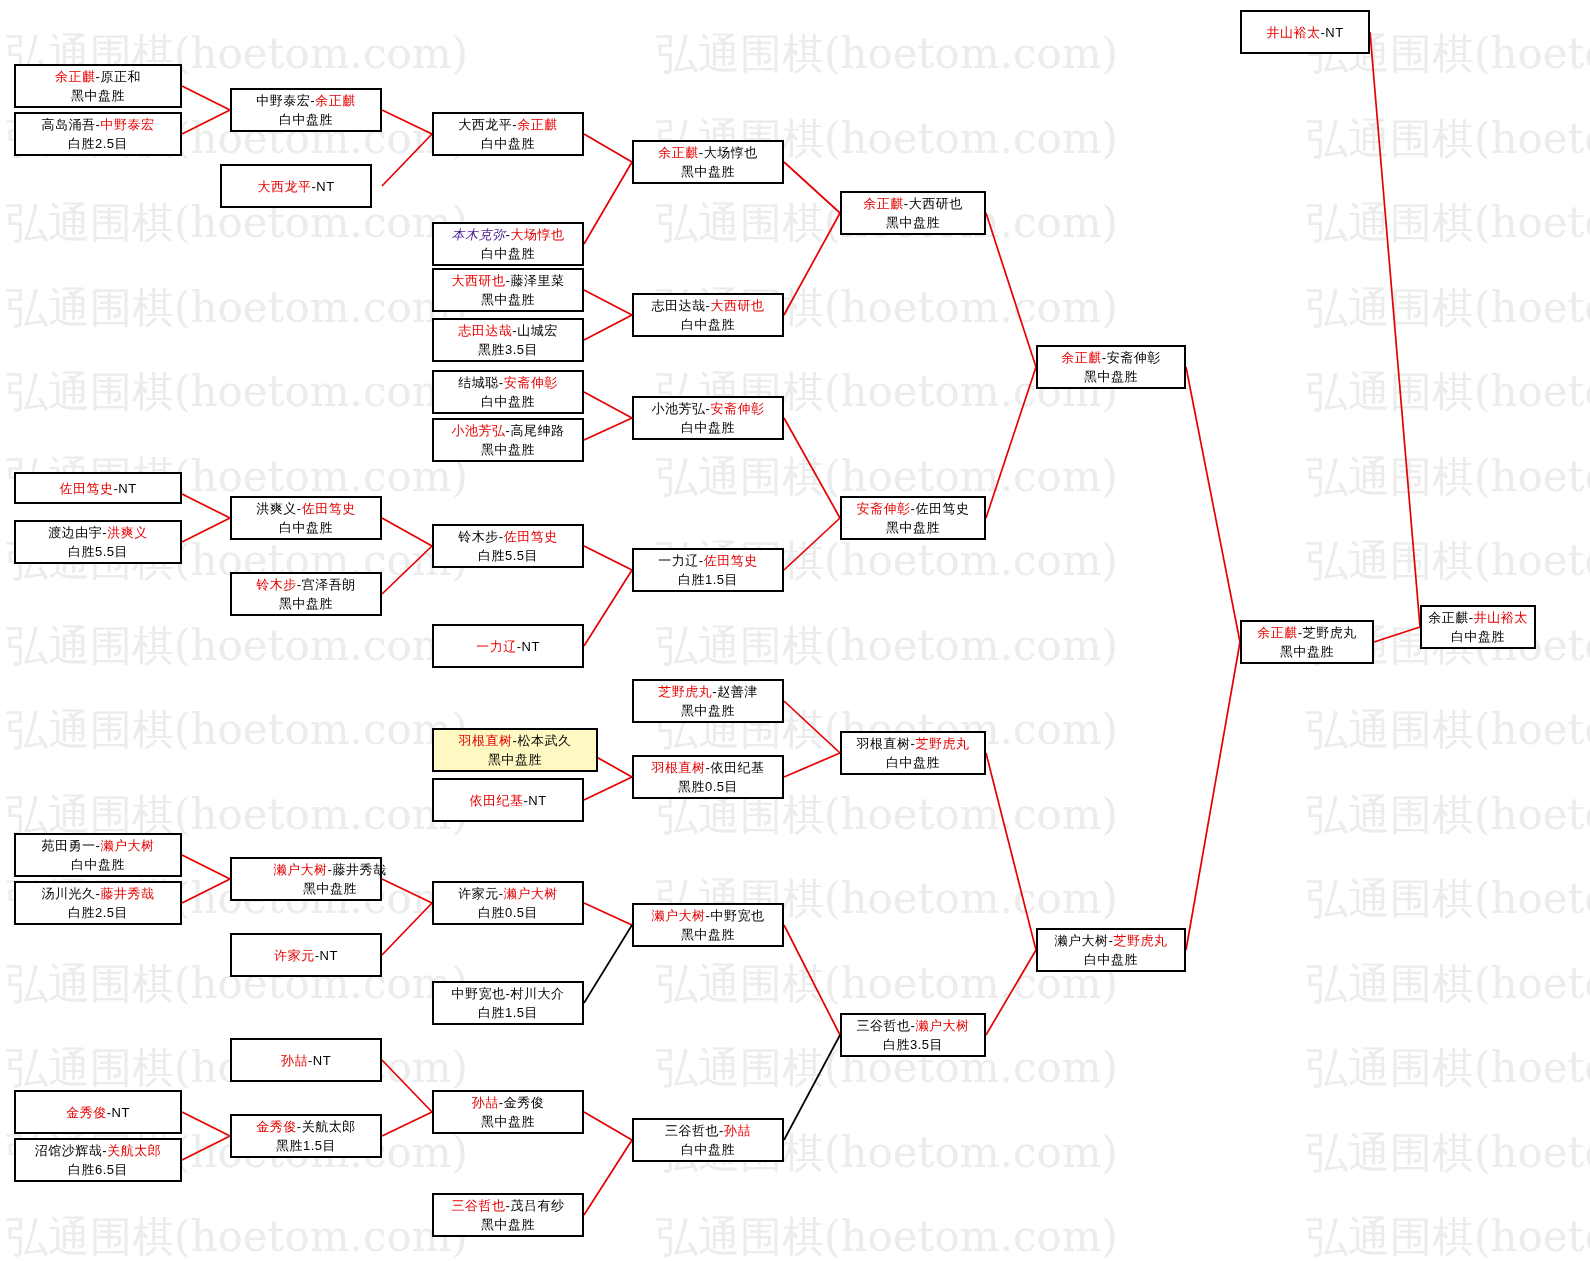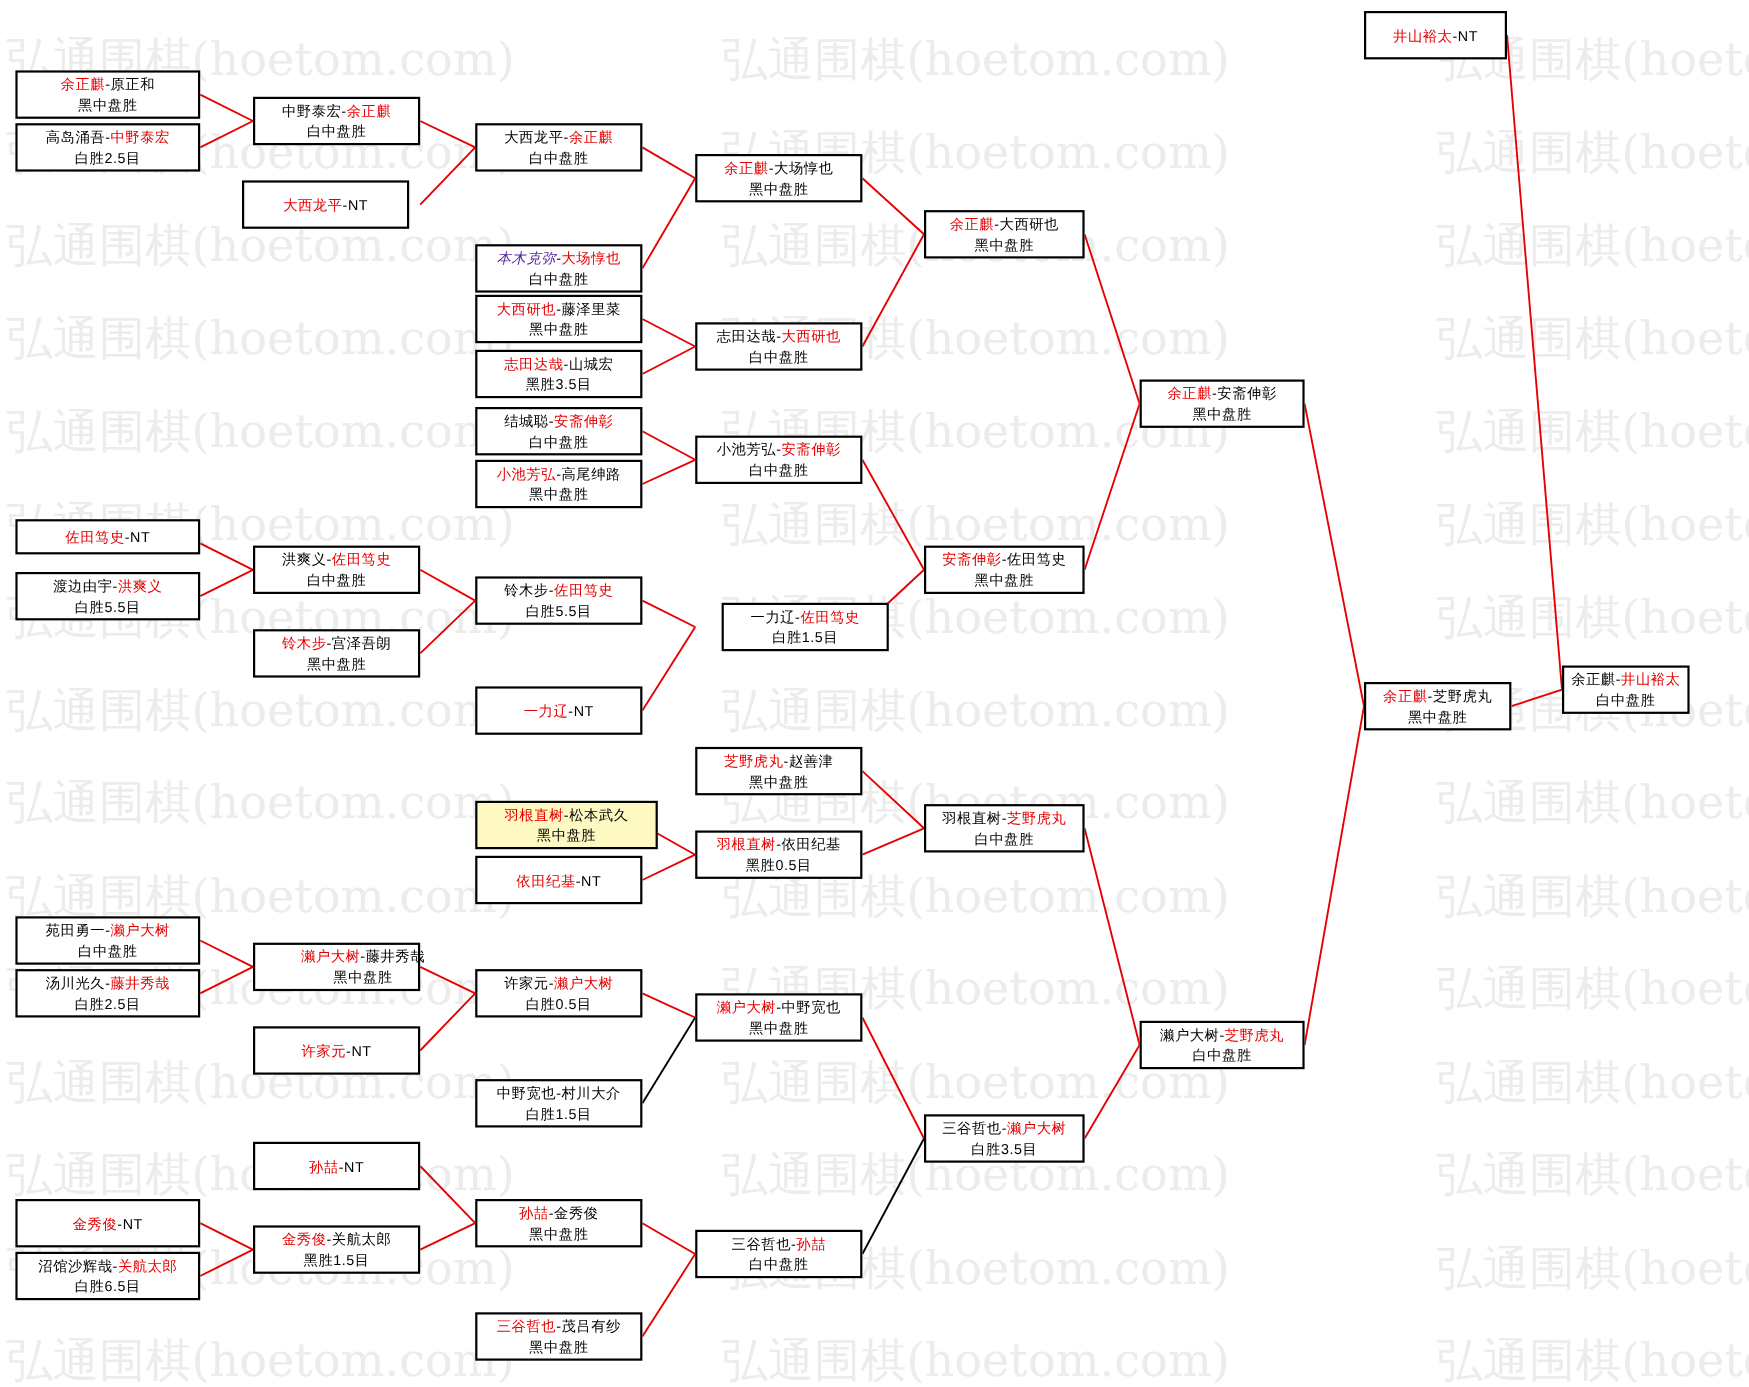--- a/index.html
+++ b/index.html
@@ -258,21 +258,21 @@
         <div class="result">黑中盘胜</div>
       </div>
       <div class="match" style="left: 632px; top: 293px; width: 152px; height: 44px; border-color: rgb(0, 0, 0); background: rgb(255, 255, 255);">
         <div class="players"><span style="color: rgb(0, 0, 0);">志田达哉</span><span style="color: rgb(0, 0, 0);">-</span><span style="color: rgb(230, 0, 0);">大西研也</span></div>
         <div class="result">白中盘胜</div>
       </div>
       <div class="match" style="left: 632px; top: 396px; width: 152px; height: 44px; border-color: rgb(0, 0, 0); background: rgb(255, 255, 255);">
         <div class="players"><span style="color: rgb(0, 0, 0);">小池芳弘</span><span style="color: rgb(0, 0, 0);">-</span><span style="color: rgb(230, 0, 0);">安斋伸彰</span></div>
         <div class="result">白中盘胜</div>
       </div>
-      <div class="match" style="left: 656px; top: 548px; width: 152px; height: 44px; border-color: rgb(0, 0, 0); background: rgb(255, 255, 255);">
+      <div class="match" style="left: 632px; top: 548px; width: 152px; height: 44px; border-color: rgb(0, 0, 0); background: rgb(255, 255, 255);">
         <div class="players"><span style="color: rgb(0, 0, 0);">一力辽</span><span style="color: rgb(0, 0, 0);">-</span><span style="color: rgb(230, 0, 0);">佐田笃史</span></div>
         <div class="result">白胜1.5目</div>
       </div>
       <div class="match" style="left: 632px; top: 679px; width: 152px; height: 44px; border-color: rgb(0, 0, 0); background: rgb(255, 255, 255);">
         <div class="players"><span style="color: rgb(230, 0, 0);">芝野虎丸</span><span style="color: rgb(0, 0, 0);">-</span><span style="color: rgb(0, 0, 0);">赵善津</span></div>
         <div class="result">黑中盘胜</div>
       </div>
       <div class="match" style="left: 632px; top: 755px; width: 152px; height: 44px; border-color: rgb(0, 0, 0); background: rgb(255, 255, 255);">
         <div class="players"><span style="color: rgb(230, 0, 0);">羽根直树</span><span style="color: rgb(0, 0, 0);">-</span><span style="color: rgb(0, 0, 0);">依田纪基</span></div>
         <div class="result">黑胜0.5目</div>

